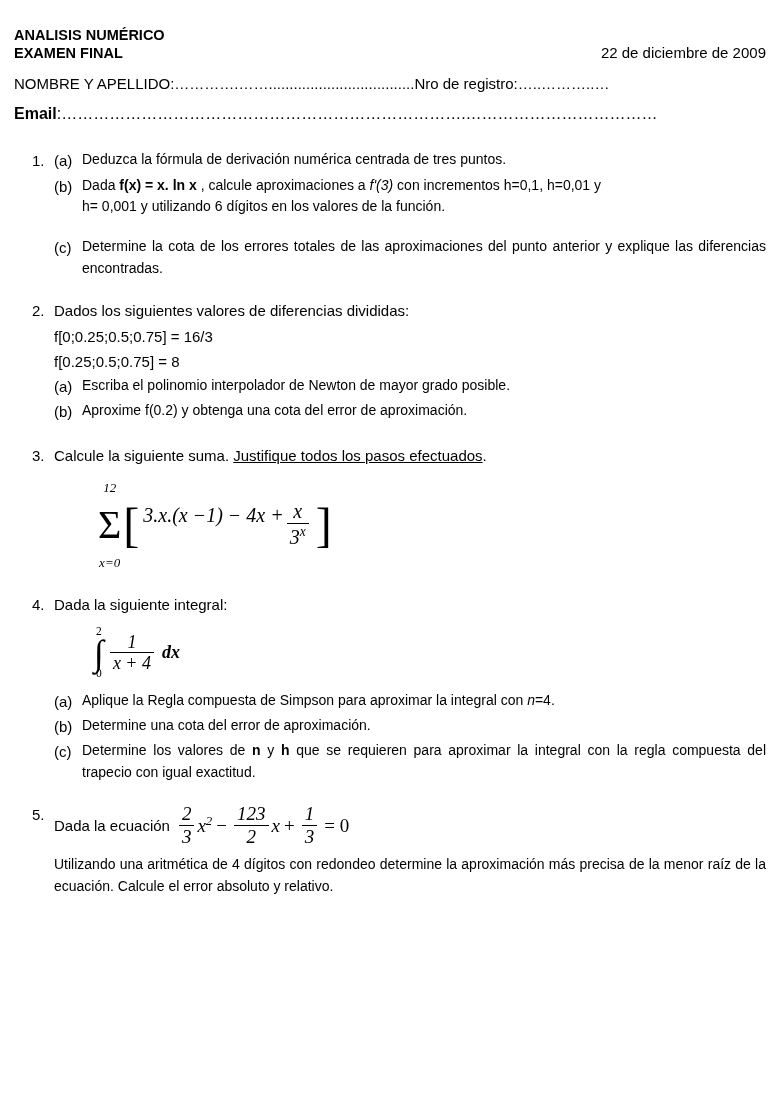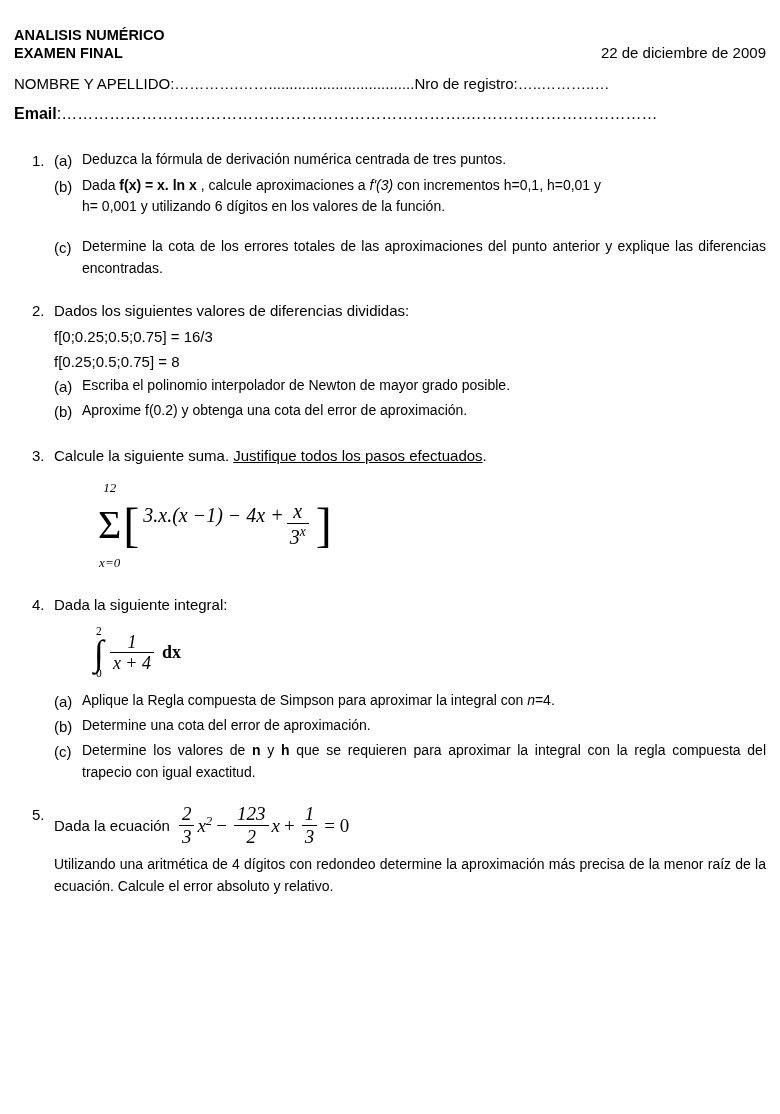--- a/index.html
+++ b/index.html
@@ -165,21 +165,21 @@
     line-height: 0.85;
     font-style: italic;
     font-family: "Liberation Serif", serif;
   }
   .int-expr {
     font-size: 18px;
     display: flex;
     align-items: center;
     font-family: "Liberation Serif", serif;
   }
-  .dx { font-weight: bold; font-size: 18px; margin-left: 5px; }
+  .dx { font-style: italic; font-weight: bold; font-size: 18px; margin-left: 5px; }
 
   
   .eq-inline {
     display: inline-flex;
     align-items: center;
     font-family: "Liberation Serif", serif;
     font-size: 19px;
     font-style: italic;
     margin-left: 6px;
     vertical-align: middle;

